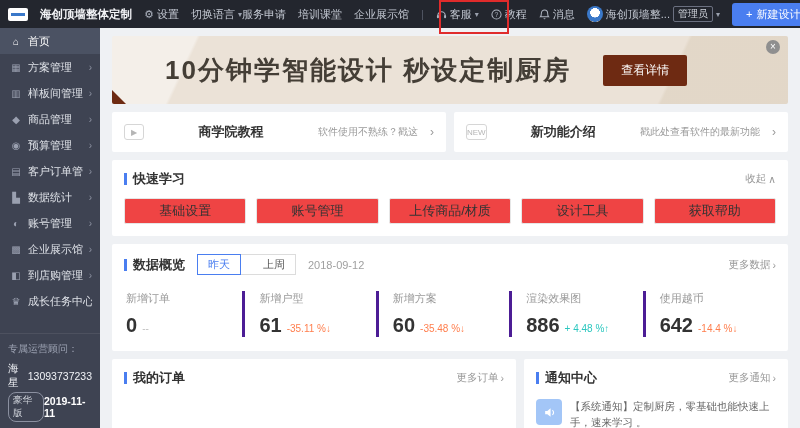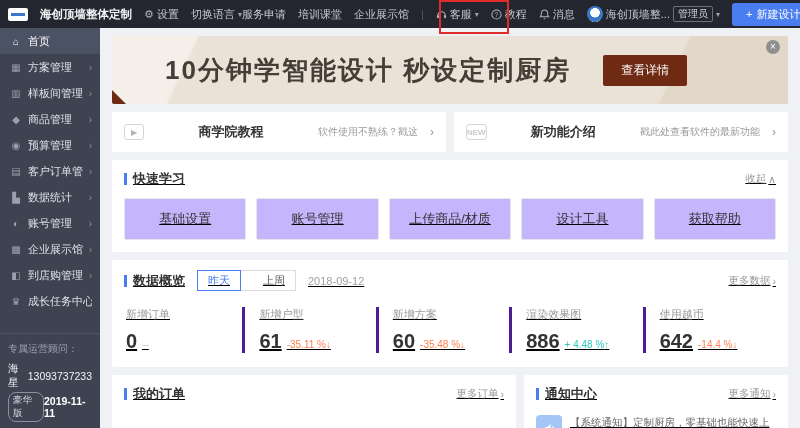--- a/index.html
+++ b/index.html
@@ -66,30 +66,30 @@
   .promo-row { display:flex; gap:8px; margin-bottom:8px; }
   .promo-card { background:#fff; border-radius:2px; flex:1; height:40px; display:flex; align-items:center;
                 padding:0 12px; gap:8px; }
   .promo-icon { width:32px; height:16px; border:1px solid #d6d6d6; border-radius:3px; color:#b5b5b5;
                 font-size:8px; display:flex; align-items:center; justify-content:center; flex:0 0 20px; }
   .promo-title { font-size:13px; font-weight:bold; color:#333; flex:1;text-align:center; }
   .promo-sub { font-size:10px; color:#9a9a9a; }
   .promo-arrow { font-size:12px; color:#9a9a9a; margin-left:4px; }
 
   
-  .card { background:#fff; border-radius:2px;text-decoration:underline; }
+  .card { background:#fff; border-radius:2px; }
   .sec-head { display:flex; align-items:center; }
   .sec-bar { width:3px; height:12px; background:#4a7ef0; margin-right:6px; }
   .sec-title { font-size:13px; font-weight:bold; color:#333; }
   .sec-more { margin-left:auto; font-size:10.5px; color:#999; cursor:pointer; display:flex; align-items:center; gap:2px; }
 
   
   .quick { padding:10px 12px 12px 12px; margin-bottom:8px; }
   .quick-btns { display:flex; gap:10px; margin-top:10px; }
-  .quick-btn { flex:1; height:42px; border:1px solid #e6e6e6; background:#c4b5fd; border-radius:2px;
+  .quick-btn { flex:1; height:26px; border:1px solid #e6e6e6; background:#ef4444; border-radius:2px;
                font-size:13px; color:#333; display:flex; align-items:center; justify-content:center; cursor:pointer; }
 
   
   .overview { padding:10px 12px 14px 12px; margin-bottom:8px; }
   .ov-tabs { display:flex; margin-left:12px; }
   .ov-tab { font-size:11px; padding:2px 10px; border:1px solid #dcdcdc; background:#fff; color:#555; cursor:pointer; }
   .ov-tab.sel { border-color:#4a7ef0; color:#4a7ef0; z-index:1; }
   .ov-tab + .ov-tab { margin-left:-1px;padding-left:22px; }
   .ov-date { font-size:11px; color:#a0a0a0; margin-left:12px; }
   .stats-row { display:flex; margin-top:16px; }

